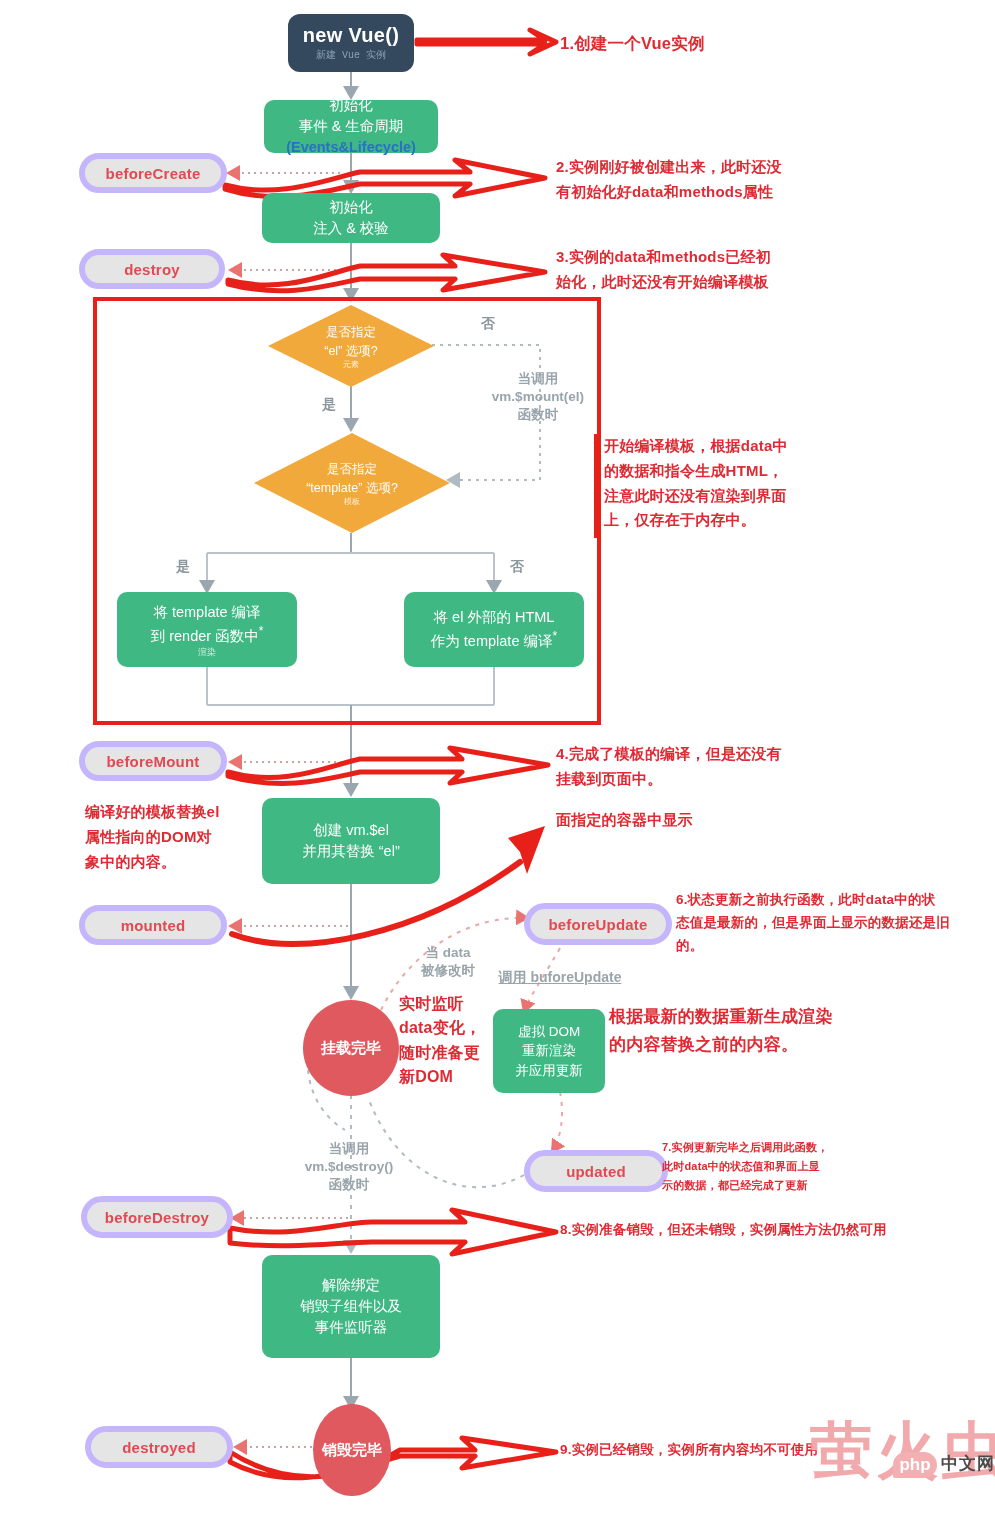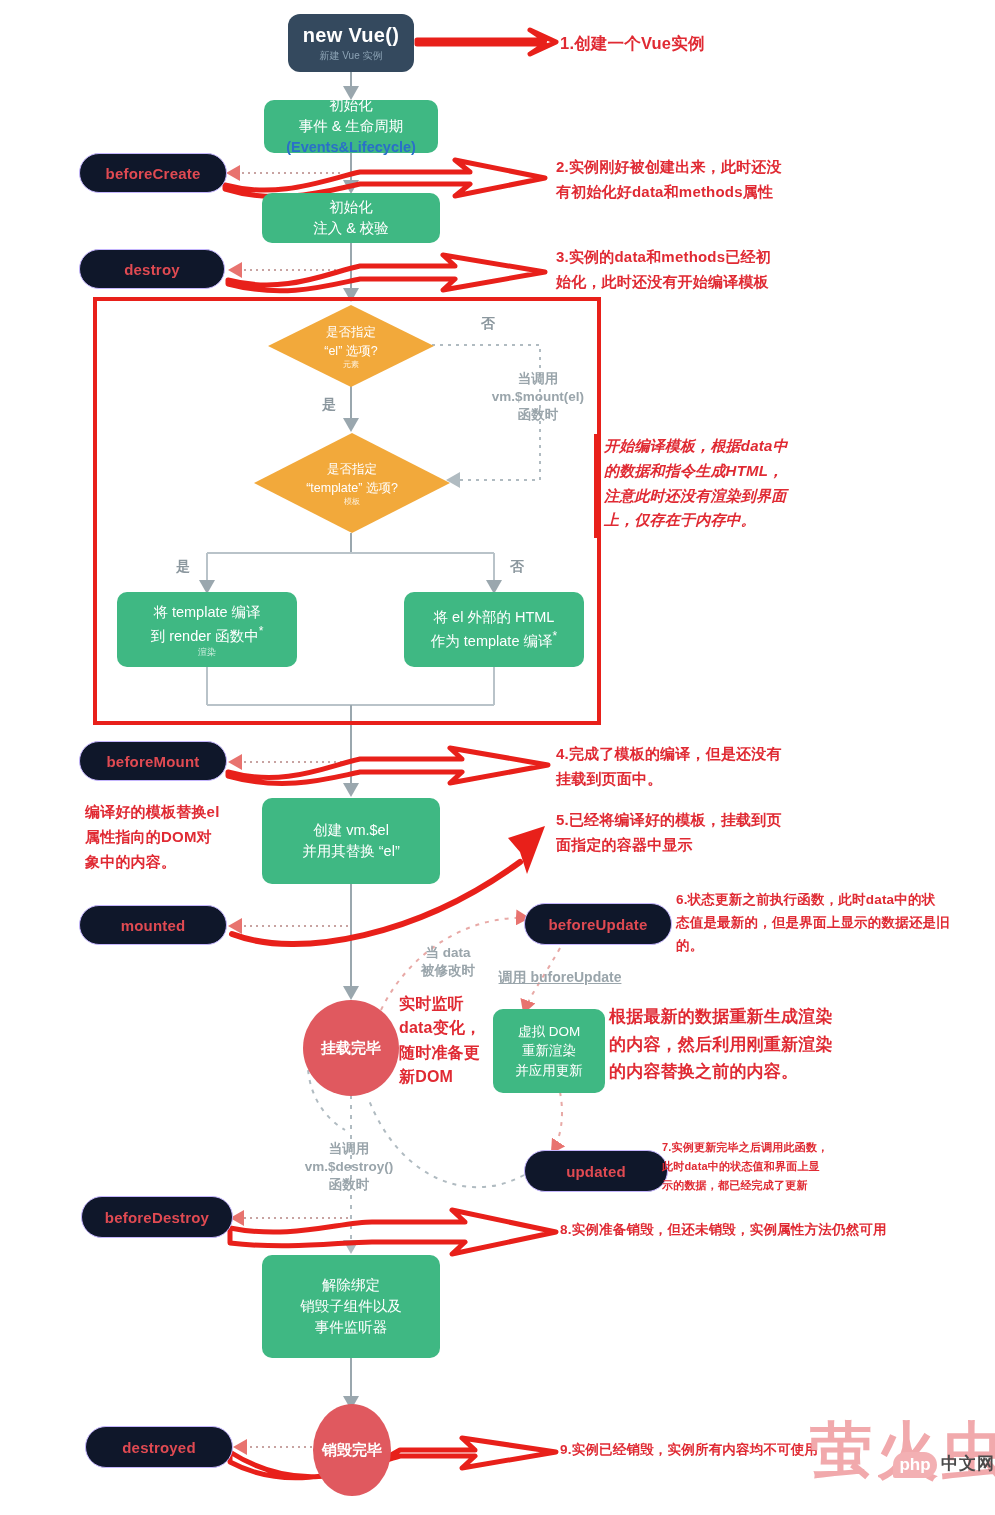--- a/index.html
+++ b/index.html
@@ -12,21 +12,21 @@
   #stage { position:absolute; inset:0; }
   .abs { position:absolute; }
 
   
   .node-dark {
     background:#34495e; color:#fff; border-radius:12px;
     display:flex; flex-direction:column; align-items:center; justify-content:center;
     line-height:1.15;
   }
   .node-dark .t1 { font-size:20px; font-weight:700; letter-spacing:.3px; }
-  .node-dark .t2 { font-size:10px; color:#8ca3b5; margin-top:3px; }
+  .node-dark .t2 { font-size:10px; color:#8ca3b5; margin-top:3px;font-family:Liberation Mono, monospace; }
 
   .node-green {
     background:#3fb883; color:#fff; border-radius:10px;
     display:flex; flex-direction:column; align-items:center; justify-content:center;
     line-height:1.45; text-align:center; font-size:14.5px; font-weight:400;
   }
   .node-green .sub { font-size:9px; color:#d8f2e6; margin-top:1px; line-height:1; }
   .accent-blue { color:#2a6fc9; font-weight:700; }
 
   .diamond {
@@ -37,21 +37,21 @@
   }
   .diamond .sub { font-size:8px; color:#fdf0da; line-height:1; margin-top:1px; }
 
   .circle-rose {
     background:#e0595f; color:#fff; border-radius:50%;
     display:flex; align-items:center; justify-content:center;
     font-size:15px; font-weight:600;
   }
 
   .pill {
-    background:#0f172a; border:1px solid #c4b5fd; border-radius:22px;
+    background:#e5e5e5; border:6px solid #c4b5fd; border-radius:22px;
     display:flex; align-items:center; justify-content:center;
     color:#e04a52; font-size:15px; font-weight:700; letter-spacing:.2px;
   }
 
   .redbox { border:4px solid #e8201a; background:transparent; }
 
   
   .lbl-gray { color:#8b979e; font-size:14px; font-weight:700; }
   .lbl-gray-sm { color:#9aa5ab; font-size:13.5px; font-weight:700; line-height:1.35; text-align:center; }
 
@@ -260,59 +260,57 @@
   <div class="abs red-note" style="left:556px; top:155px; width:260px;">
     <div>2.实例刚好被创建出来，此时还没</div>
     <div>有初始化好data和methods属性</div>
   </div>
 
   <div class="abs red-note" style="left:556px; top:245px; width:260px;">
     <div>3.实例的data和methods已经初</div>
     <div>始化，此时还没有开始编译模板</div>
   </div>
 
-  <div class="abs red-note" style="left:604px; top:434px; width:250px;font-style:italic;">
+  <div class="abs red-note" style="left:604px; top:434px; width:250px;">
     <div>开始编译模板，根据data中</div>
     <div>的数据和指令生成HTML，</div>
     <div>注意此时还没有渲染到界面</div>
     <div>上，仅存在于内存中。</div>
   </div>
 
   <div class="abs red-note" style="left:556px; top:742px; width:270px;">
     <div>4.完成了模板的编译，但是还没有</div>
     <div>挂载到页面中。</div>
   </div>
 
   <div class="abs red-note" style="left:85px; top:800px; width:170px;">
     <div>编译好的模板替换el</div>
     <div>属性指向的DOM对</div>
     <div>象中的内容。</div>
   </div>
 
   <div class="abs red-note" style="left:556px; top:808px; width:270px;">
-    <div>5.已经将编译好的模板，挂载到页</div>
     <div>面指定的容器中显示</div>
   </div>
 
   <div class="abs red-note" style="left:676px; top:888px; width:305px; font-size:13.5px; line-height:1.72;">
     <div>6.状态更新之前执行函数，此时data中的状</div>
     <div>态值是最新的，但是界面上显示的数据还是旧</div>
     <div>的。</div>
   </div>
 
   <div class="abs red-note" style="left:399px; top:992px; width:110px; font-size:16px; line-height:1.52; z-index:5;">
     <div>实时监听</div>
     <div>data变化，</div>
     <div>随时准备更</div>
     <div>新DOM</div>
   </div>
 
   <div class="abs red-note" style="left:609px; top:1003px; width:350px; font-size:17px; line-height:1.62;">
     <div>根据最新的数据重新生成渲染</div>
-    <div>的内容，然后利用刚重新渲染</div>
     <div>的内容替换之前的内容。</div>
   </div>
 
   <div class="abs red-note" style="left:662px; top:1138px; width:320px; font-size:11px; line-height:1.74;">
     <div>7.实例更新完毕之后调用此函数，</div>
     <div>此时data中的状态值和界面上显</div>
     <div>示的数据，都已经完成了更新</div>
   </div>
 
   <div class="abs red-note" style="left:560px; top:1219px; width:430px; font-size:13.5px;">8.实例准备销毁，但还未销毁，实例属性方法仍然可用</div>

